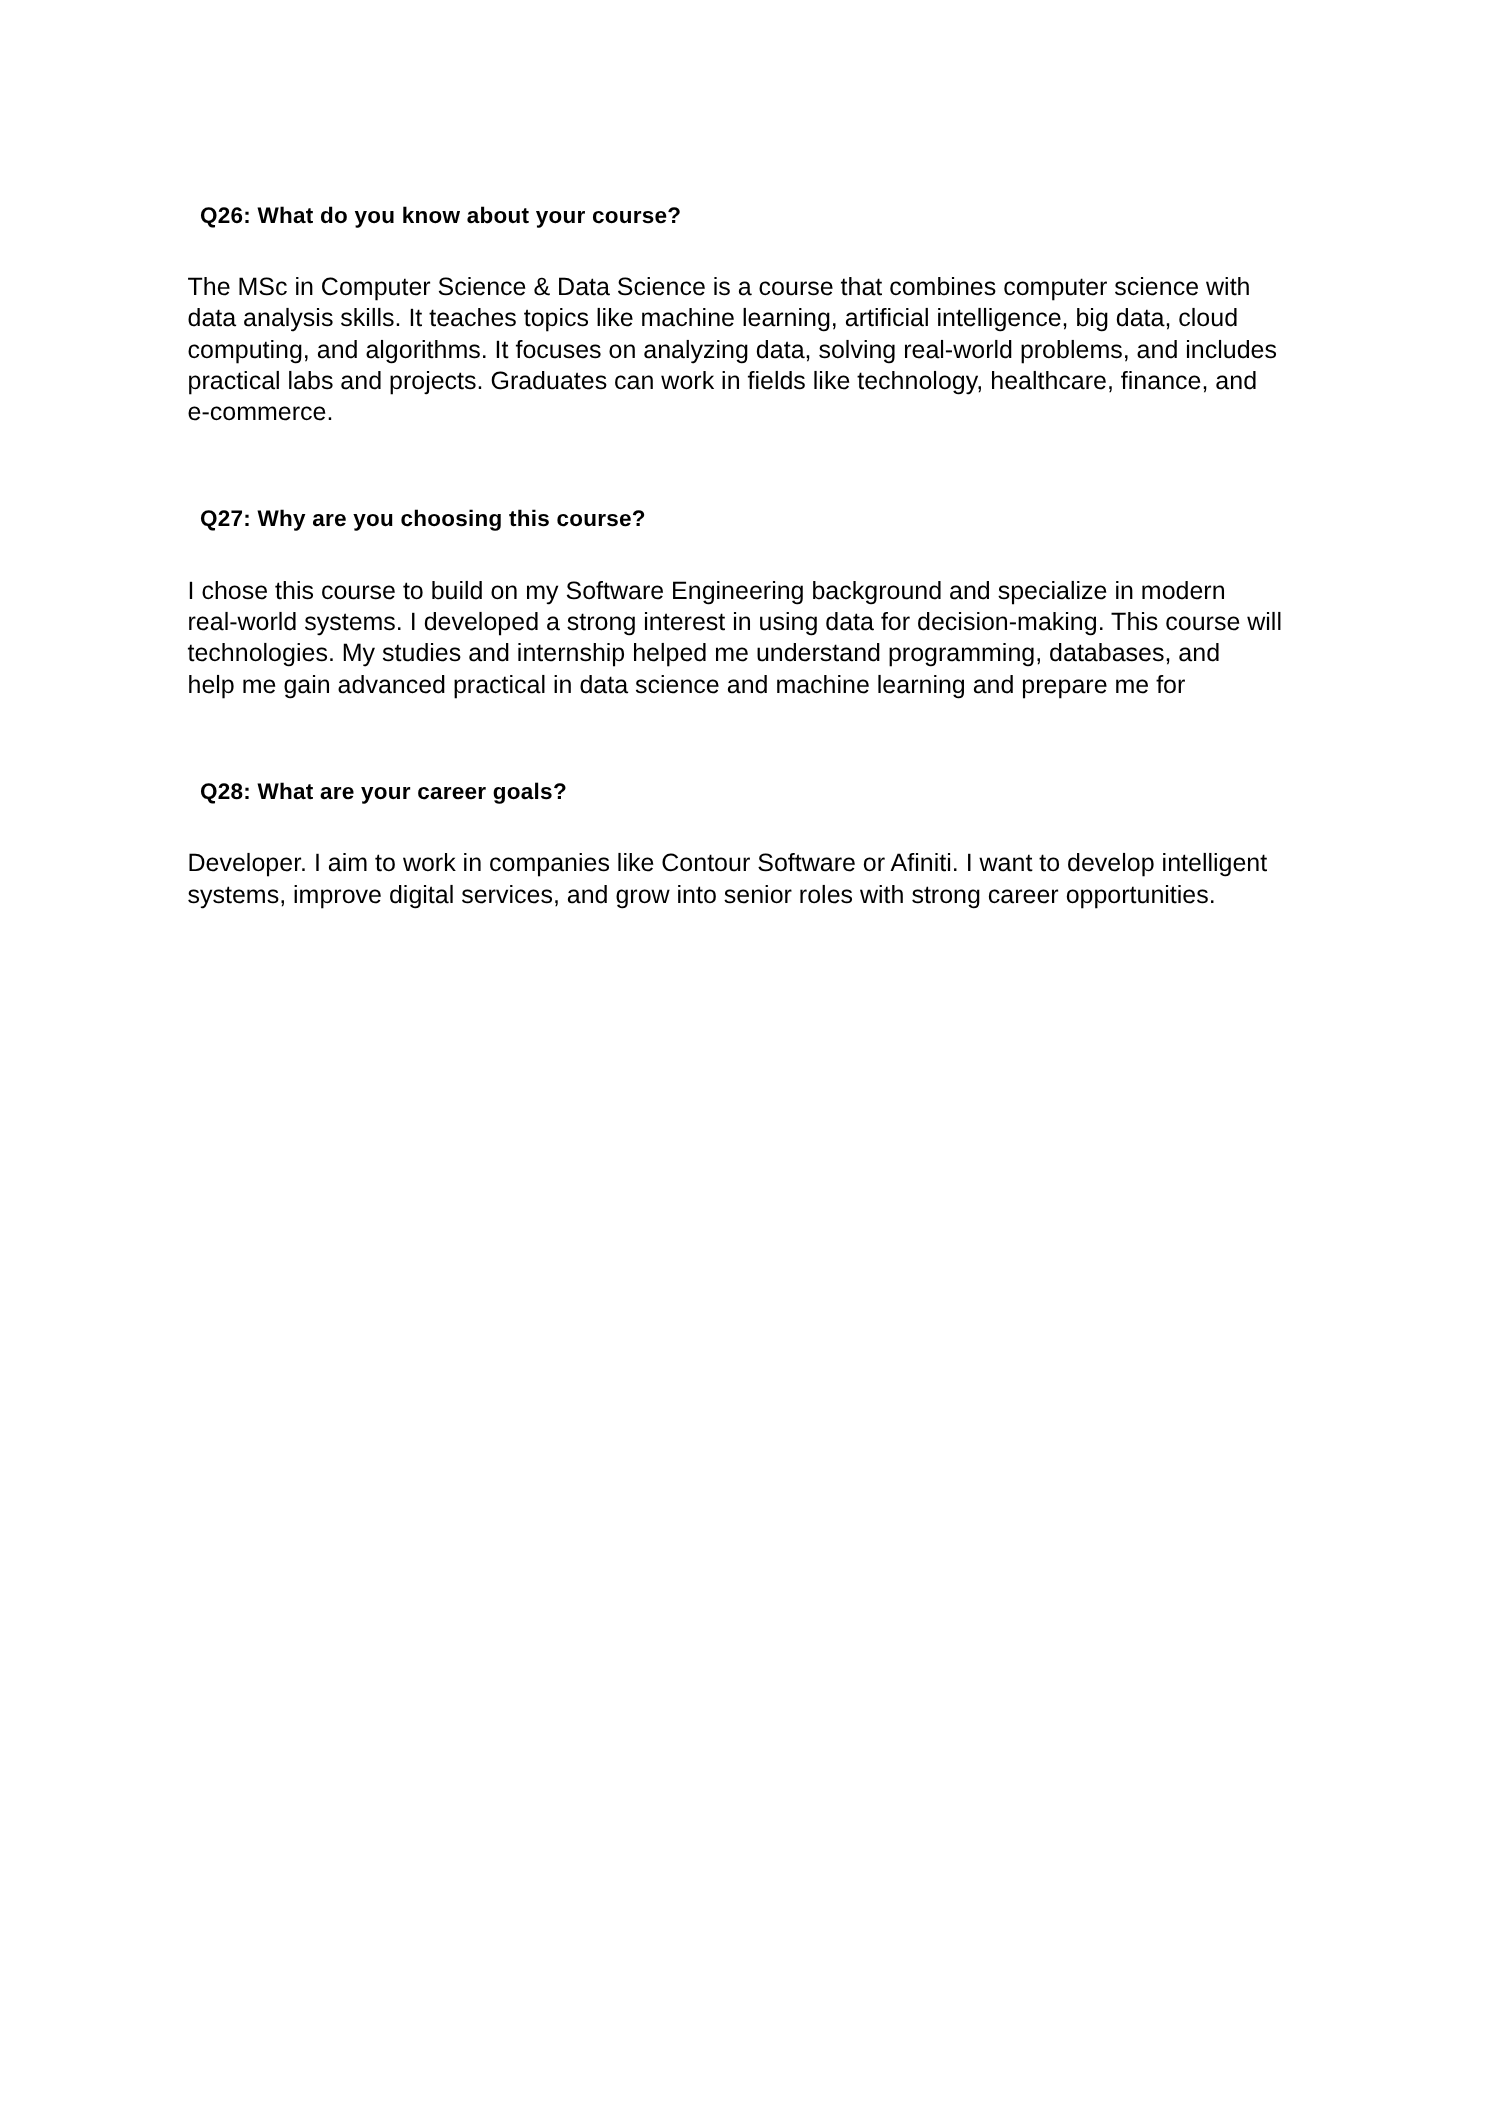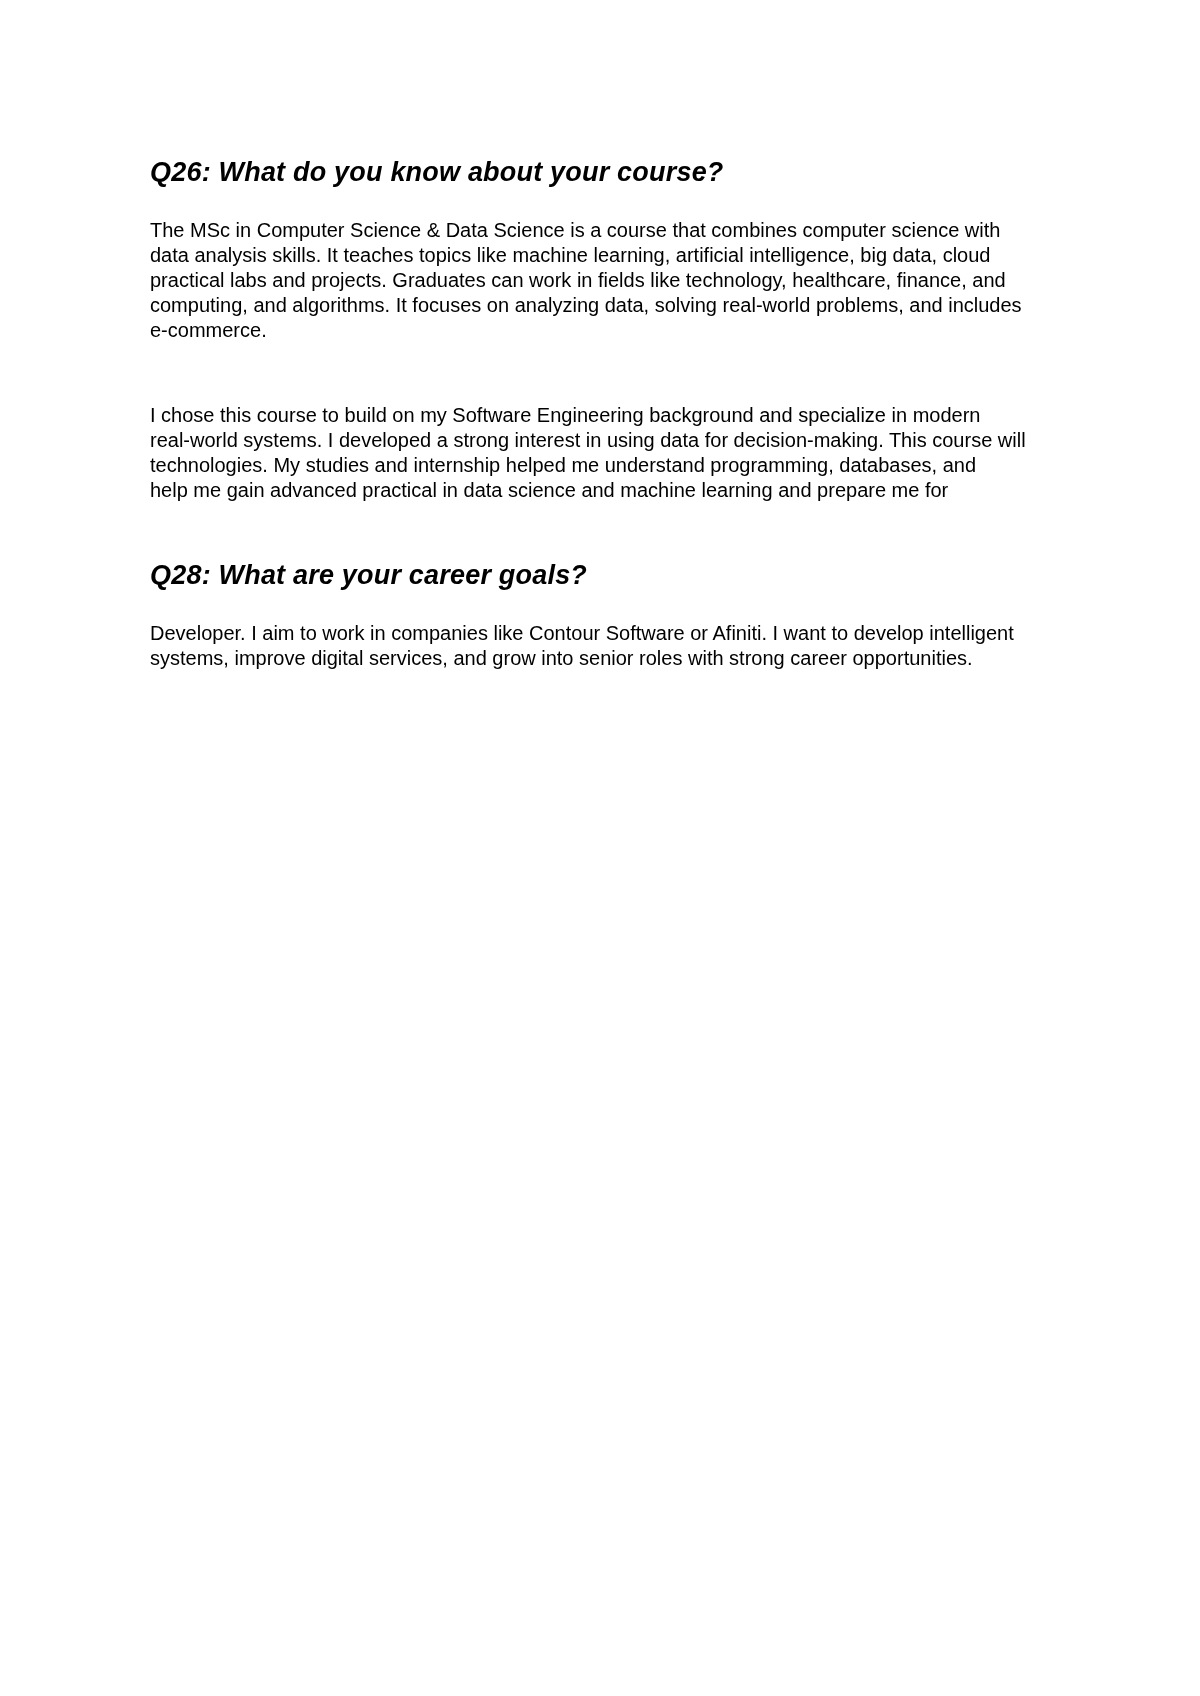--- a/index.html
+++ b/index.html
@@ -16,26 +16,25 @@
     font-family: "Liberation Sans", "DejaVu Sans", sans-serif;
     overflow: hidden;
   }
   .content {
     position: absolute;
     left: 150px;
     top: 160px;
     width: 910px;
   }
   .qa-heading {
-    font-size: 27px;
+    font-size: 18px;
     line-height: 25px;
     font-weight: bold;
-    font-style: italic;
     letter-spacing: 0.2px;
-    margin: 0 0 33px 0;
+    margin: 0 0 33px 10px;
     white-space: nowrap;
   }
   .qa-paragraph {
     font-size: 20px;
     line-height: 25px;
     font-weight: normal;
     margin: 0 0 60px 0;
   }
   .line {
     white-space: nowrap;
@@ -45,27 +44,28 @@
 <body>
 
 <div class="page">
   <div class="content">
 
     <section>
       <div class="qa-heading">Q26: What do you know about your course?</div>
       <div class="qa-paragraph">
         <div class="line">The MSc in Computer Science &amp; Data Science is a course that combines computer science with</div>
         <div class="line">data analysis skills. It teaches topics like machine learning, artificial intelligence, big data, cloud</div>
+        <div class="line">computing, and algorithms. It focuses on analyzing data, solving real-world problems, and includes</div>
         <div class="line">practical labs and projects. Graduates can work in fields like technology, healthcare, finance, and</div>
-        <div class="line">computing, and algorithms. It focuses on analyzing data, solving real-world problems, and includes</div>
         <div class="line">e-commerce.</div>
       </div>
     </section>
 
     <section>
+      <div class="qa-heading">Q27: Why are you choosing this course?</div>
       <div class="qa-paragraph">
         <div class="line">I chose this course to build on my Software Engineering background and specialize in modern</div>
         <div class="line">real-world systems. I developed a strong interest in using data for decision-making. This course will</div>
         <div class="line">technologies. My studies and internship helped me understand programming, databases, and</div>
         <div class="line">help me gain advanced practical in data science and machine learning and prepare me for</div>
       </div>
     </section>
 
     <section>
       <div class="qa-heading">Q28: What are your career goals?</div>

